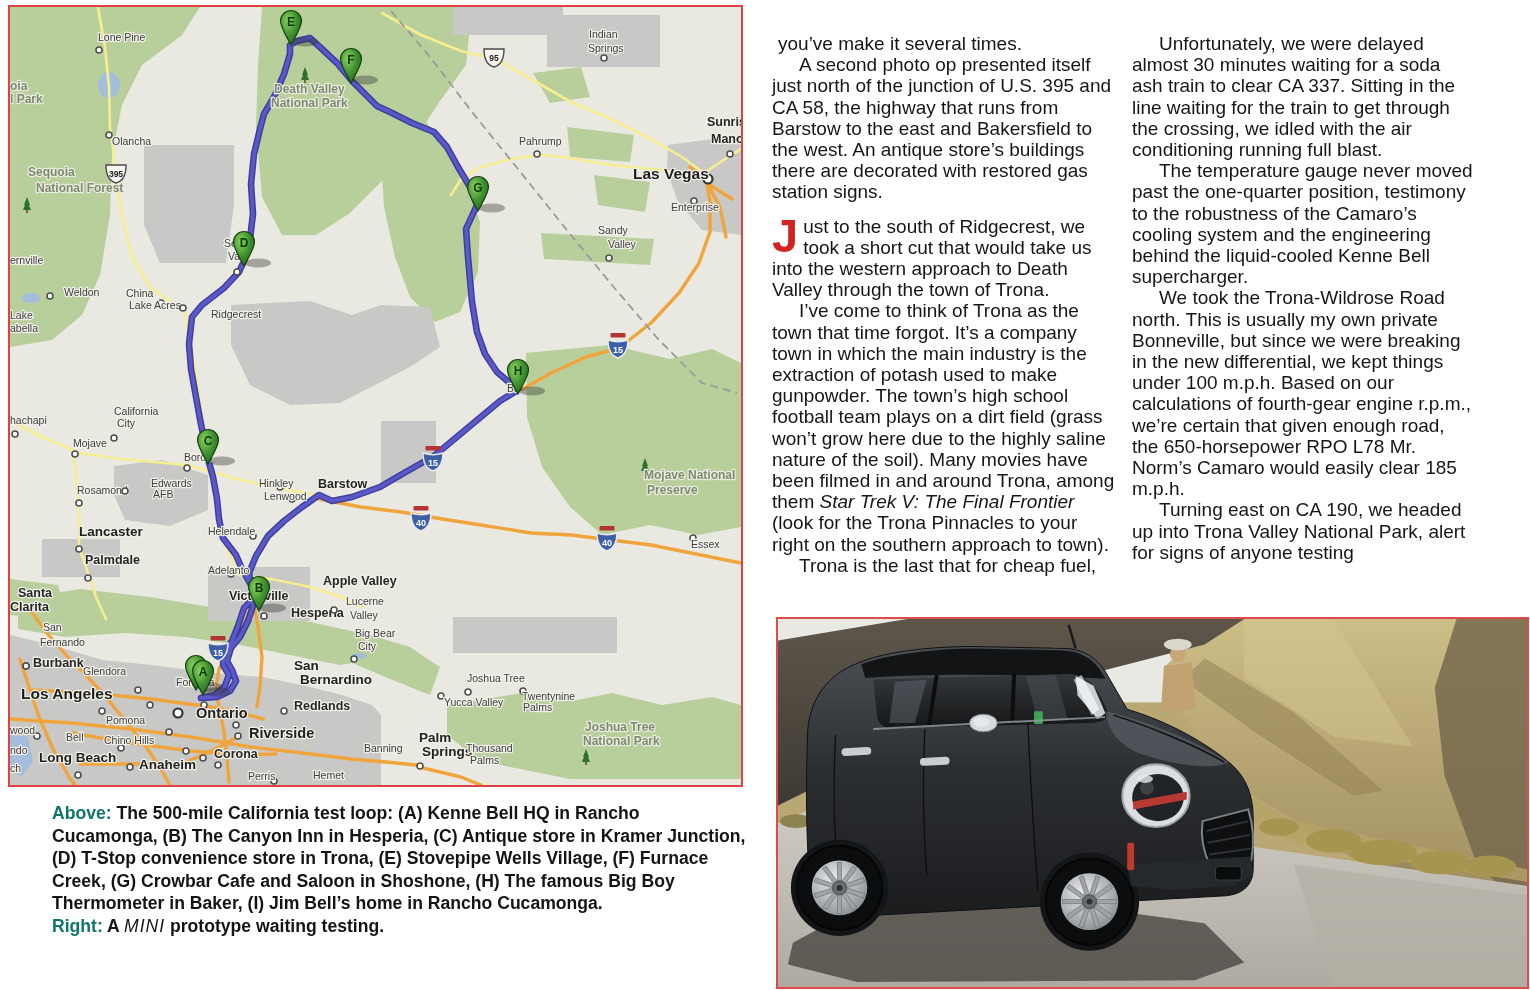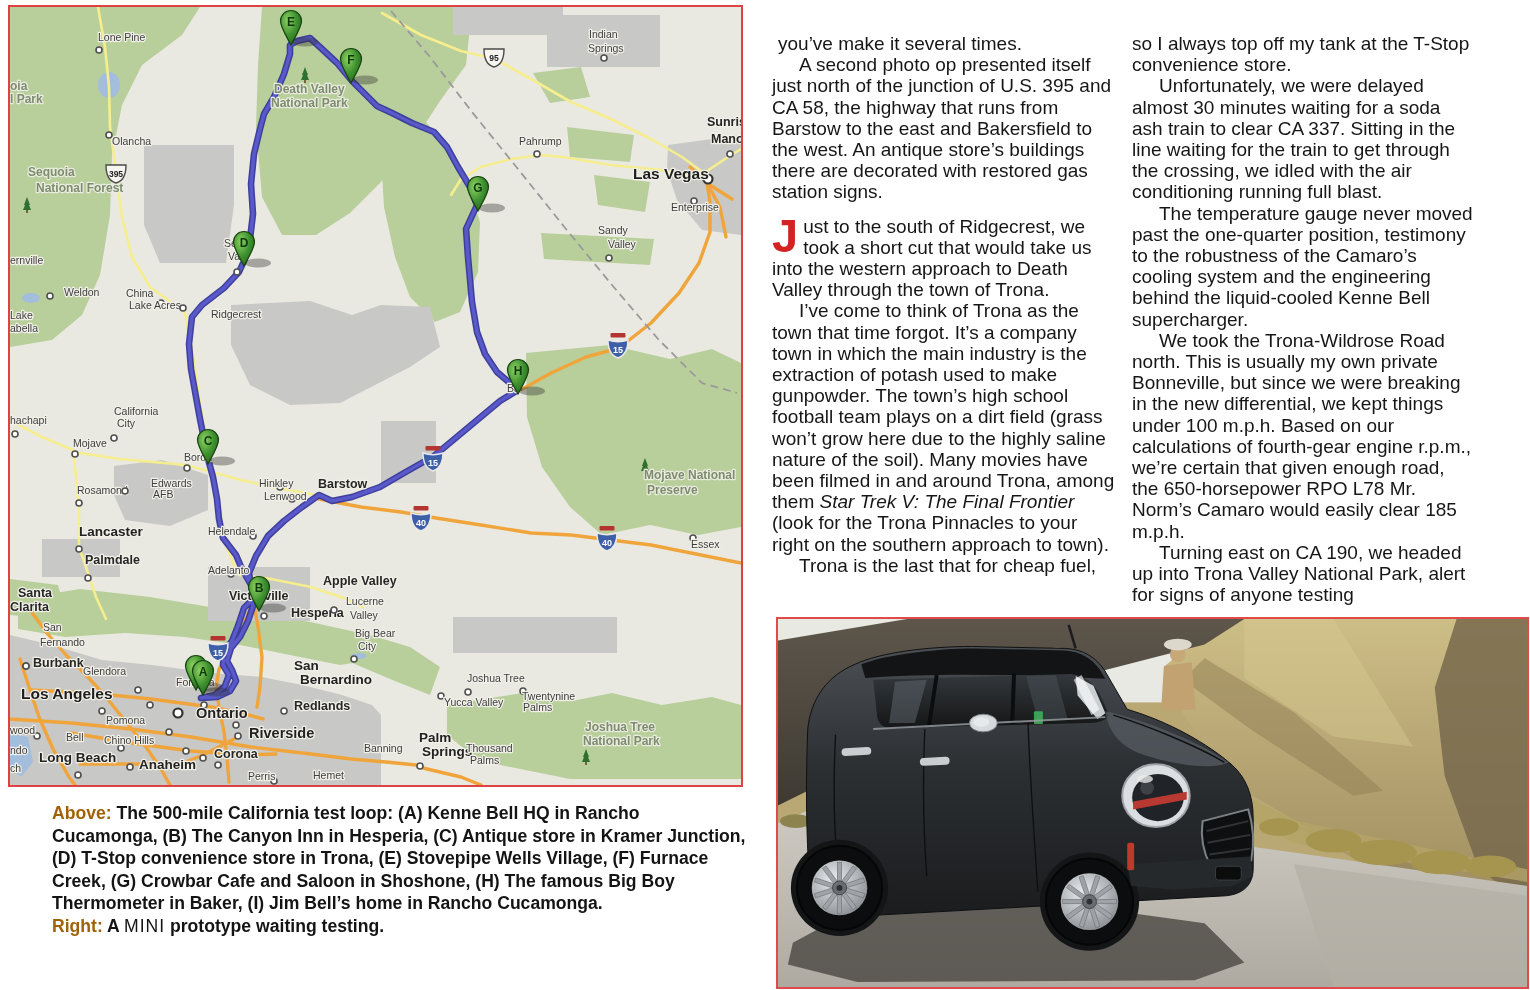--- a/index.html
+++ b/index.html
@@ -6,22 +6,22 @@
   .page{position:relative;width:1530px;height:990px;background:#fff;overflow:hidden;
         font-family:"Liberation Sans",sans-serif;}
   .map-panel{position:absolute;left:8px;top:5px;width:735px;height:782px;
         border:2px solid #dd4343;box-sizing:border-box;background:#eae9e1;}
   .map-panel svg{display:block;width:100%;height:100%;}
   .photo-panel{position:absolute;left:776px;top:617px;width:753px;height:372px;
         border:2px solid #df4a4a;box-sizing:border-box;overflow:hidden;background:#b9a873;}
   .photo-panel svg{display:block;width:100%;height:100%;}
   .caption{position:absolute;left:52px;top:802px;width:694px;margin:0;
         font-weight:bold;font-size:17.6px;line-height:22.6px;color:#141414;}
-  .caption .red{color:#a16207;}
-  .caption .mini{font-weight:400;letter-spacing:1px;}
+  .caption .red{color:#0f766e;}
+  .caption .mini{font-weight:400;letter-spacing:1px;font-style:italic;}
   .col{position:absolute;top:33px;color:#161616;font-size:19px;line-height:21.2px;}
   .col1{left:772px;width:346px;}
   .col2{left:1132px;width:344px;}
   .col p{margin:0;}
   .indent{text-indent:27px;}
   .firstline{text-indent:6px;}
   .gap{margin-top:13px !important;}
   .dropcap{float:left;font-size:47px;line-height:37px;font-weight:bold;color:#d32222;
         padding:1px 5px 0 0;}
   
@@ -360,21 +360,20 @@
 
   <div class="col col1">
     <p class="firstline">you’ve make it several times.</p>
     <p class="indent">A second photo op presented itself just north of the junction of U.S. 395 and CA 58, the highway that runs from Barstow to the east and Bakersfield to the west. An antique store’s buildings there are decorated with restored gas station signs.</p>
     <p class="gap"><span class="dropcap">J</span><span>ust to the south of Ridgecrest, we took a short cut that would take us into the western approach to Death Valley through the town of Trona.</span></p>
     <p class="indent"><span>I’ve come to think of Trona as the town that time forgot. It’s a company town in which the main industry is the extraction of potash used to make gunpowder. The town’s high school football team plays on a dirt field (grass won’t grow here due to the highly saline nature of the soil). Many movies have been filmed in and around Trona, among them </span><i>Star Trek V: The Final Frontier</i><span> (look for the Trona Pinnacles to your right on the southern approach to town).</span></p>
     <p class="indent">Trona is the last that for cheap fuel,</p>
   </div>
 
   <div class="col col2">
-    <p>so I always top off my tank at the T-Stop convenience store.</p>
     <p class="indent">Unfortunately, we were delayed almost 30 minutes waiting for a soda ash train to clear CA 337. Sitting in the line waiting for the train to get through the crossing, we idled with the air conditioning running full blast.</p>
     <p class="indent">The temperature gauge never moved past the one-quarter position, testimony to the robustness of the Camaro’s cooling system and the engineering behind the liquid-cooled Kenne Bell supercharger.</p>
     <p class="indent">We took the Trona-Wildrose Road north. This is usually my own private Bonneville, but since we were breaking in the new differential, we kept things under 100 m.p.h. Based on our calculations of fourth-gear engine r.p.m., we’re certain that given enough road, the 650-horsepower RPO L78 Mr. Norm’s Camaro would easily clear 185 m.p.h.</p>
     <p class="indent">Turning east on CA 190, we headed up into Trona Valley National Park, alert for signs of anyone testing</p>
   </div>
 
   <figure class="photo-panel" style="margin:0">
     <svg viewBox="0 0 755 375" preserveAspectRatio="none">
       <defs>
         <linearGradient id="gradTan" x1="0" y1="0" x2="0" y2="1">

